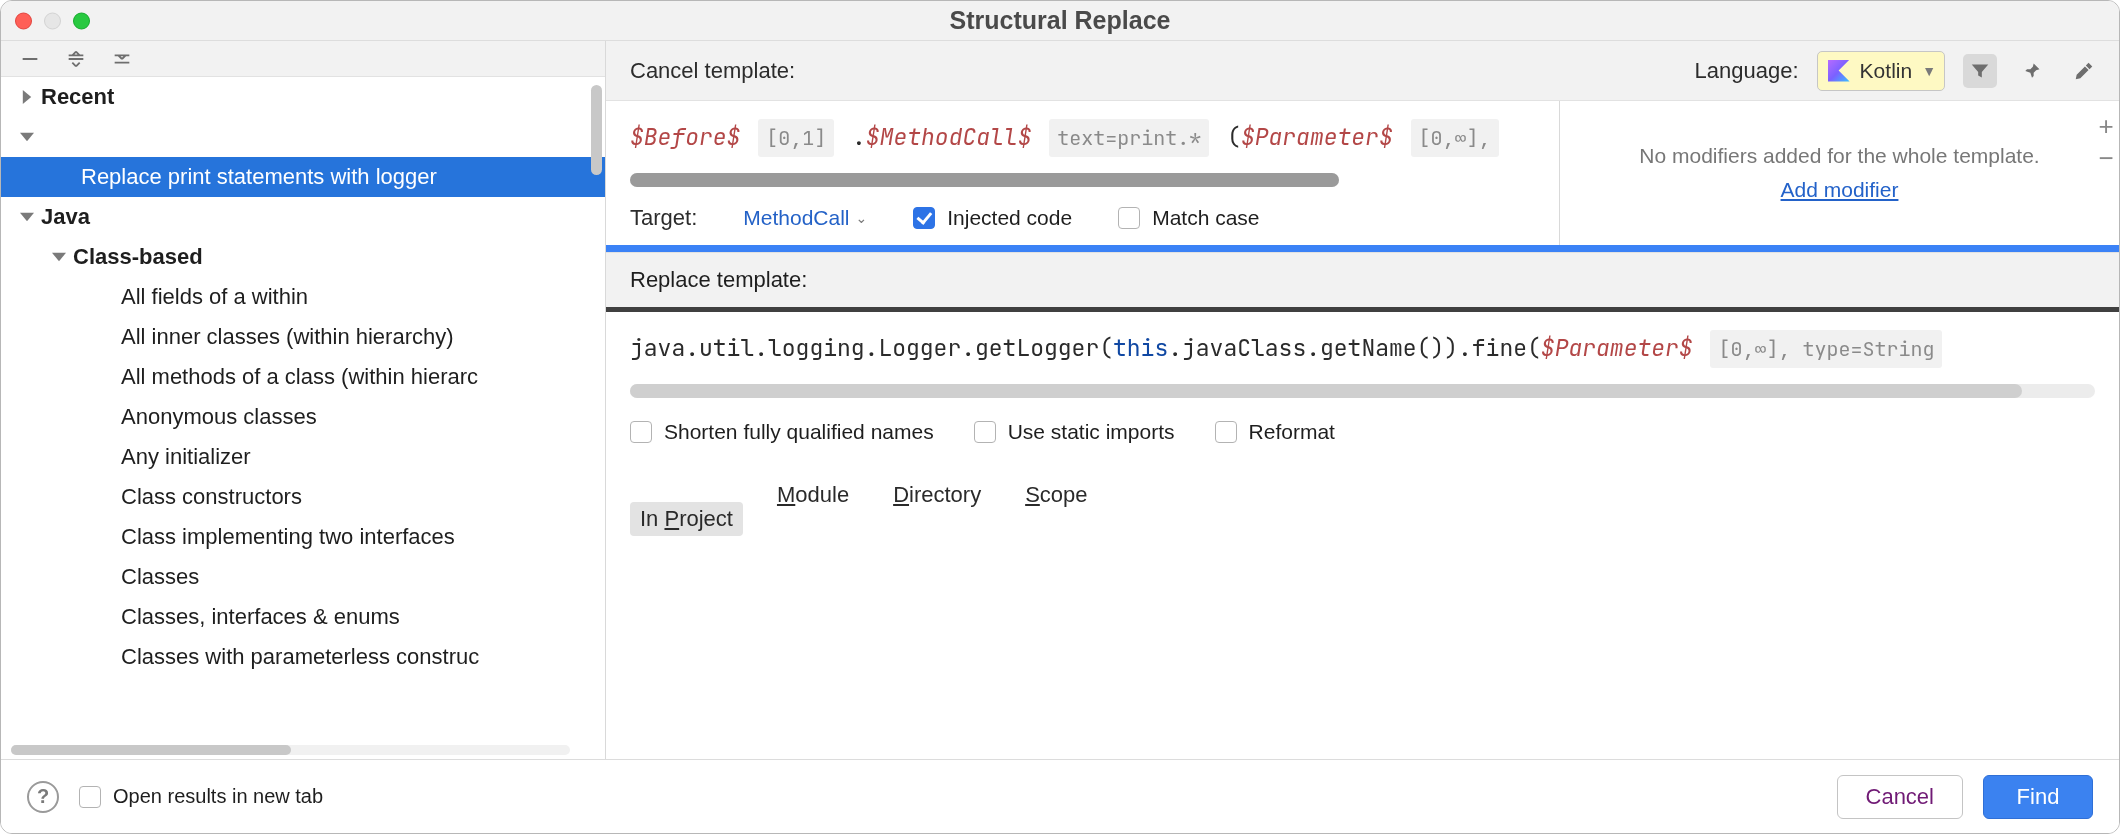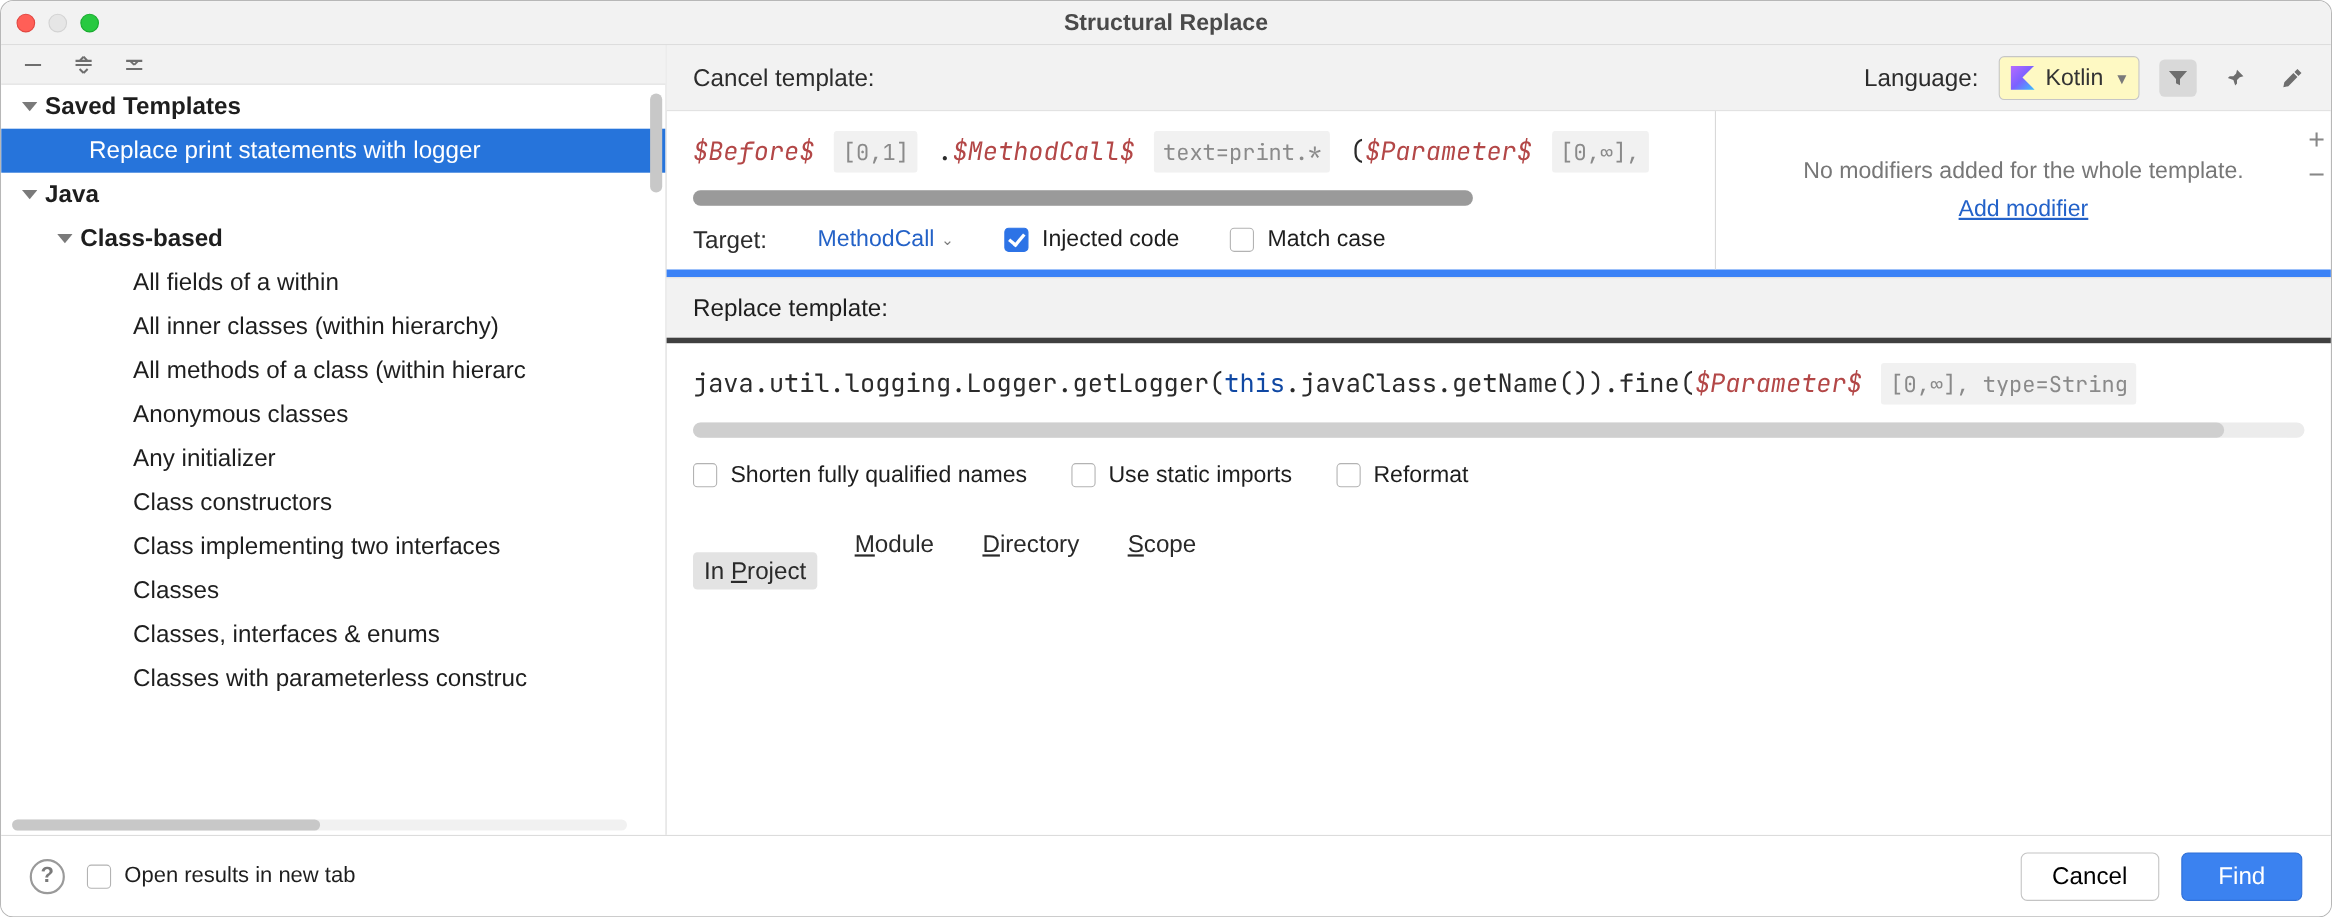--- a/index.html
+++ b/index.html
@@ -28,21 +28,21 @@
   .traffic-lights {
     position: absolute; left: 14px; top: 50%; transform: translateY(-50%);
     display: flex; gap: 12px;
   }
   .traffic-lights span {
     width: 17px; height: 17px; border-radius: 50%; display: inline-block;
   }
   .tl-red   { background: #ff5f57; border: 1px solid #e24640; }
   .tl-amber { background: #e6e6e6; border: 1px solid #d3d3d3; }
   .tl-green { background: #28c940; border: 1px solid #18ab2e; }
-  .titlebar-title { font-weight: 700; font-size: 21px; color: #4a4a4a; }
+  .titlebar-title { font-weight: 700; font-size: 25px; color: #4a4a4a; }
 
   
   .content { display: flex; flex-direction: column; height: calc(100% - 40px); }
   .main-row { display: flex; flex: 1 1 auto; min-height: 0; }
 
   
   .left-panel {
     width: 605px; border-right: 1px solid #d9d9d9;
     display: flex; flex-direction: column; background: #fff;
   }
@@ -169,21 +169,21 @@
   }
   .help-circle {
     width:32px; height:32px; border:2px solid #9a9a9a; border-radius:50%;
     display:inline-flex; align-items:center; justify-content:center; color:#7a7a7a; font-size:20px; font-weight:700;
   }
   .footer .spacer { flex:1; }
   .btn {
     height:44px; padding:0 28px; border-radius:6px; font-size:22px; cursor:pointer;
     display:inline-flex; align-items:center; justify-content:center;
   }
-  .btn.secondary { background:#fff; border:1px solid #c4c4c4; color:#000000; }
+  .btn.secondary { background:#fff; border:1px solid #c4c4c4; color:#701a75; }
   .btn.primary { background:#3b82f0; border:1px solid #2f6fd6; color:#fff; min-width:110px; }
 </style>
 </head>
 <body>
 
 <div class="titlebar">
   <div class="traffic-lights">
     <span class="tl-red"></span>
     <span class="tl-amber"></span>
     <span class="tl-green"></span>
@@ -211,24 +211,31 @@
               <path fill="none" stroke="currentColor" stroke-width="2" d="M4 8h16M4 16h16M12 12l-4-4M12 12l4-4"></path>
             </svg>
         </span>
       </div>
 
       <div class="tree-scroll">
         <div class="tree">
           <div class="tree-row bold indent0">
             <span class="arrow">
                 <svg viewBox="0 0 10 10">
+                  <path d="M2 0l6 5-6 5z" fill="currentColor"></path>
+                </svg>
+              </span>
+            <span class="label">Recent</span>
+          </div>
+          <div class="tree-row bold indent0">
+            <span class="arrow">
+                <svg viewBox="0 0 10 10">
                   <path d="M0 2l5 6 5-6z" fill="currentColor"></path>
                 </svg>
               </span>
-            <span class="label">Saved Templates</span>
           </div>
           <div class="tree-row indent2 selected">
             <span class="label">Replace print statements with logger</span>
           </div>
           <div class="tree-row bold indent0">
             <span class="arrow">
                 <svg viewBox="0 0 10 10">
                   <path d="M0 2l5 6 5-6z" fill="currentColor"></path>
                 </svg>
               </span>

